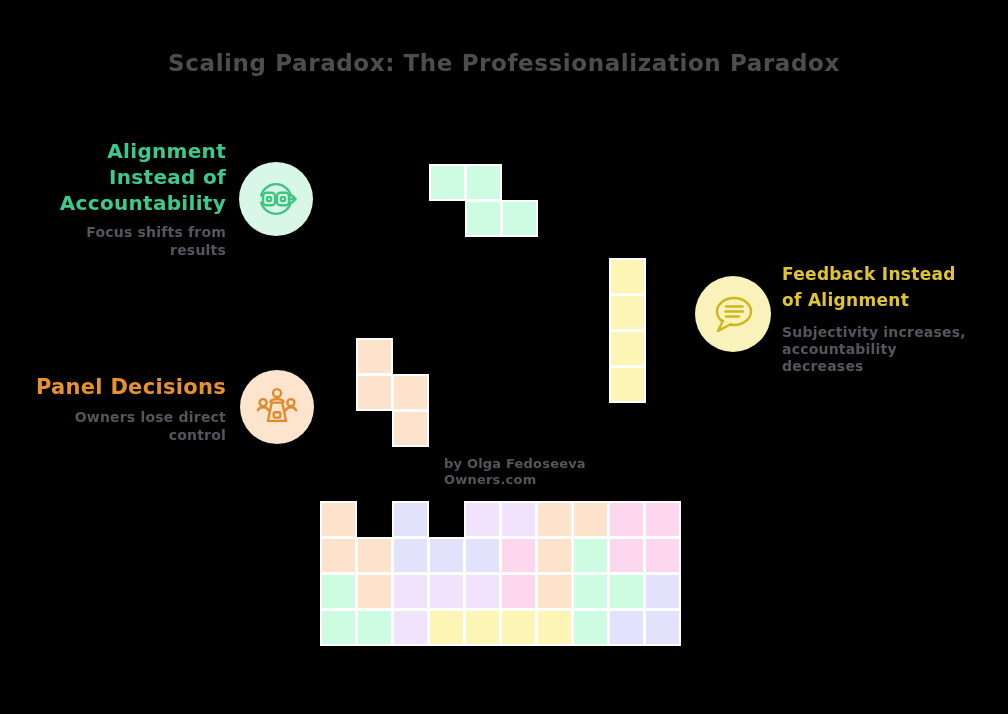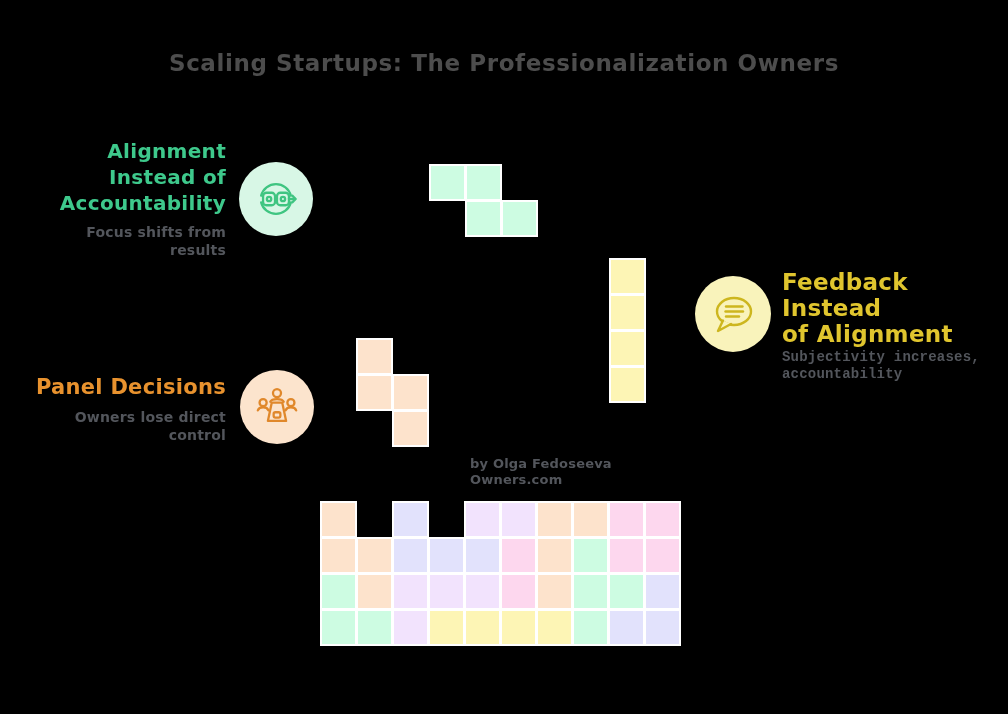--- a/index.html
+++ b/index.html
@@ -19,49 +19,49 @@
   .sec { position: absolute; }
   .sec .heading { font-weight: 700; letter-spacing: 0.3px; }
   .sec .subtitle { font-weight: 700; letter-spacing: 0.2px; color: var(--c-body_text); font-size: 14px; line-height: 18px; }
   .sec-align { right: 782px; top: 138px; text-align: right; width: 260px; }
   .sec-align .heading { font-size: 20px; line-height: 26px; color: var(--c-green); }
   .sec-align .subtitle { margin-top: 7px; }
   .sec-panel { right: 782px; top: 374px; text-align: right; width: 260px; }
   .sec-panel .heading { font-size: 21px; line-height: 26px; color: var(--c-orange); }
   .sec-panel .subtitle { margin-top: 8px; }
   .sec-feedback { left: 782px; top: 261px; text-align: left; width: 215px; }
-  .sec-feedback .heading { font-size: 23px; line-height: 26px; color: var(--c-yellow-h); margin-top: 8px; }
-  .sec-feedback .subtitle { margin-top: 2px; line-height: 17px; font-family: Liberation Mono, monospace; }
+  .sec-feedback .heading { font-size: 17px; line-height: 26px; color: var(--c-yellow-h); }
+  .sec-feedback .subtitle { margin-top: 11px; line-height: 17px; }
 
   .icon-circle {
     position: absolute; width: 74px; height: 74px; border-radius: 50%;
     display: flex; align-items: center; justify-content: center;
   }
   .circle-align { left: 239px; top: 162px; background: var(--c-icon_green_bg); color: var(--c-icon_green); }
   .circle-panel { left: 240px; top: 370px; background: var(--c-icon_orange_bg); color: var(--c-icon_orange); }
   .circle-feedback { left: 695px; top: 276px; width: 76px; height: 76px; background: var(--c-icon_yellow_bg); color: var(--c-icon_yellow); }
 
   .attribution {
     position: absolute; left: 444px; top: 456px;
     font-size: 13px; line-height: 16px; font-weight: 700;
-    letter-spacing: 0.2px; color: var(--c-body_text); margin-left: 26px;
+    letter-spacing: 0.2px; color: var(--c-body_text);
   }
 
   :root { --cell: 33px; }
   .board, .piece { position: absolute; display: grid; gap: 3px; grid-auto-rows: var(--cell); }
   .board { grid-template-columns: repeat(10, var(--cell)); }
   .cell { width: var(--cell); height: var(--cell); }
   .cell.filled { outline: 2px solid #ffffff; }
 </style>
 </head>
 <body>
 
 <div class="canvas">
 
-  <h1 class="title">Scaling Startups: The Professionalization Owners</h1>
+  <h1 class="title">Scaling Paradox: The Professionalization Paradox</h1>
 
   <section class="sec sec-align">
     <div class="heading">
       <div>Alignment</div>
       <div>Instead of</div>
       <div>Accountability</div>
     </div>
     <div class="subtitle">
       <div>Focus shifts from</div>
       <div>results</div>
@@ -108,20 +108,21 @@
   </div>
 
   <section class="sec sec-feedback">
     <div class="heading">
       <div>Feedback Instead</div>
       <div>of Alignment</div>
     </div>
     <div class="subtitle">
       <div>Subjectivity increases,</div>
       <div>accountability</div>
+      <div>decreases</div>
     </div>
   </section>
 
   <div class="icon-circle circle-feedback">
     <svg width="48" height="48" viewBox="0 0 48 48">
       <g stroke="currentColor" stroke-width="2.4" fill="none" stroke-linecap="round" stroke-linejoin="round">
         <ellipse cx="25" cy="21.5" rx="17" ry="13.5"></ellipse>
         <path d="M14 30.5 L9 41 L22 34 Z" stroke="none" style="fill: var(--c-icon_yellow_bg)"></path>
         <path d="M14 30.5 L9 41 L22 34"></path>
         <path d="M17 16.5 L33.5 16.5"></path>

